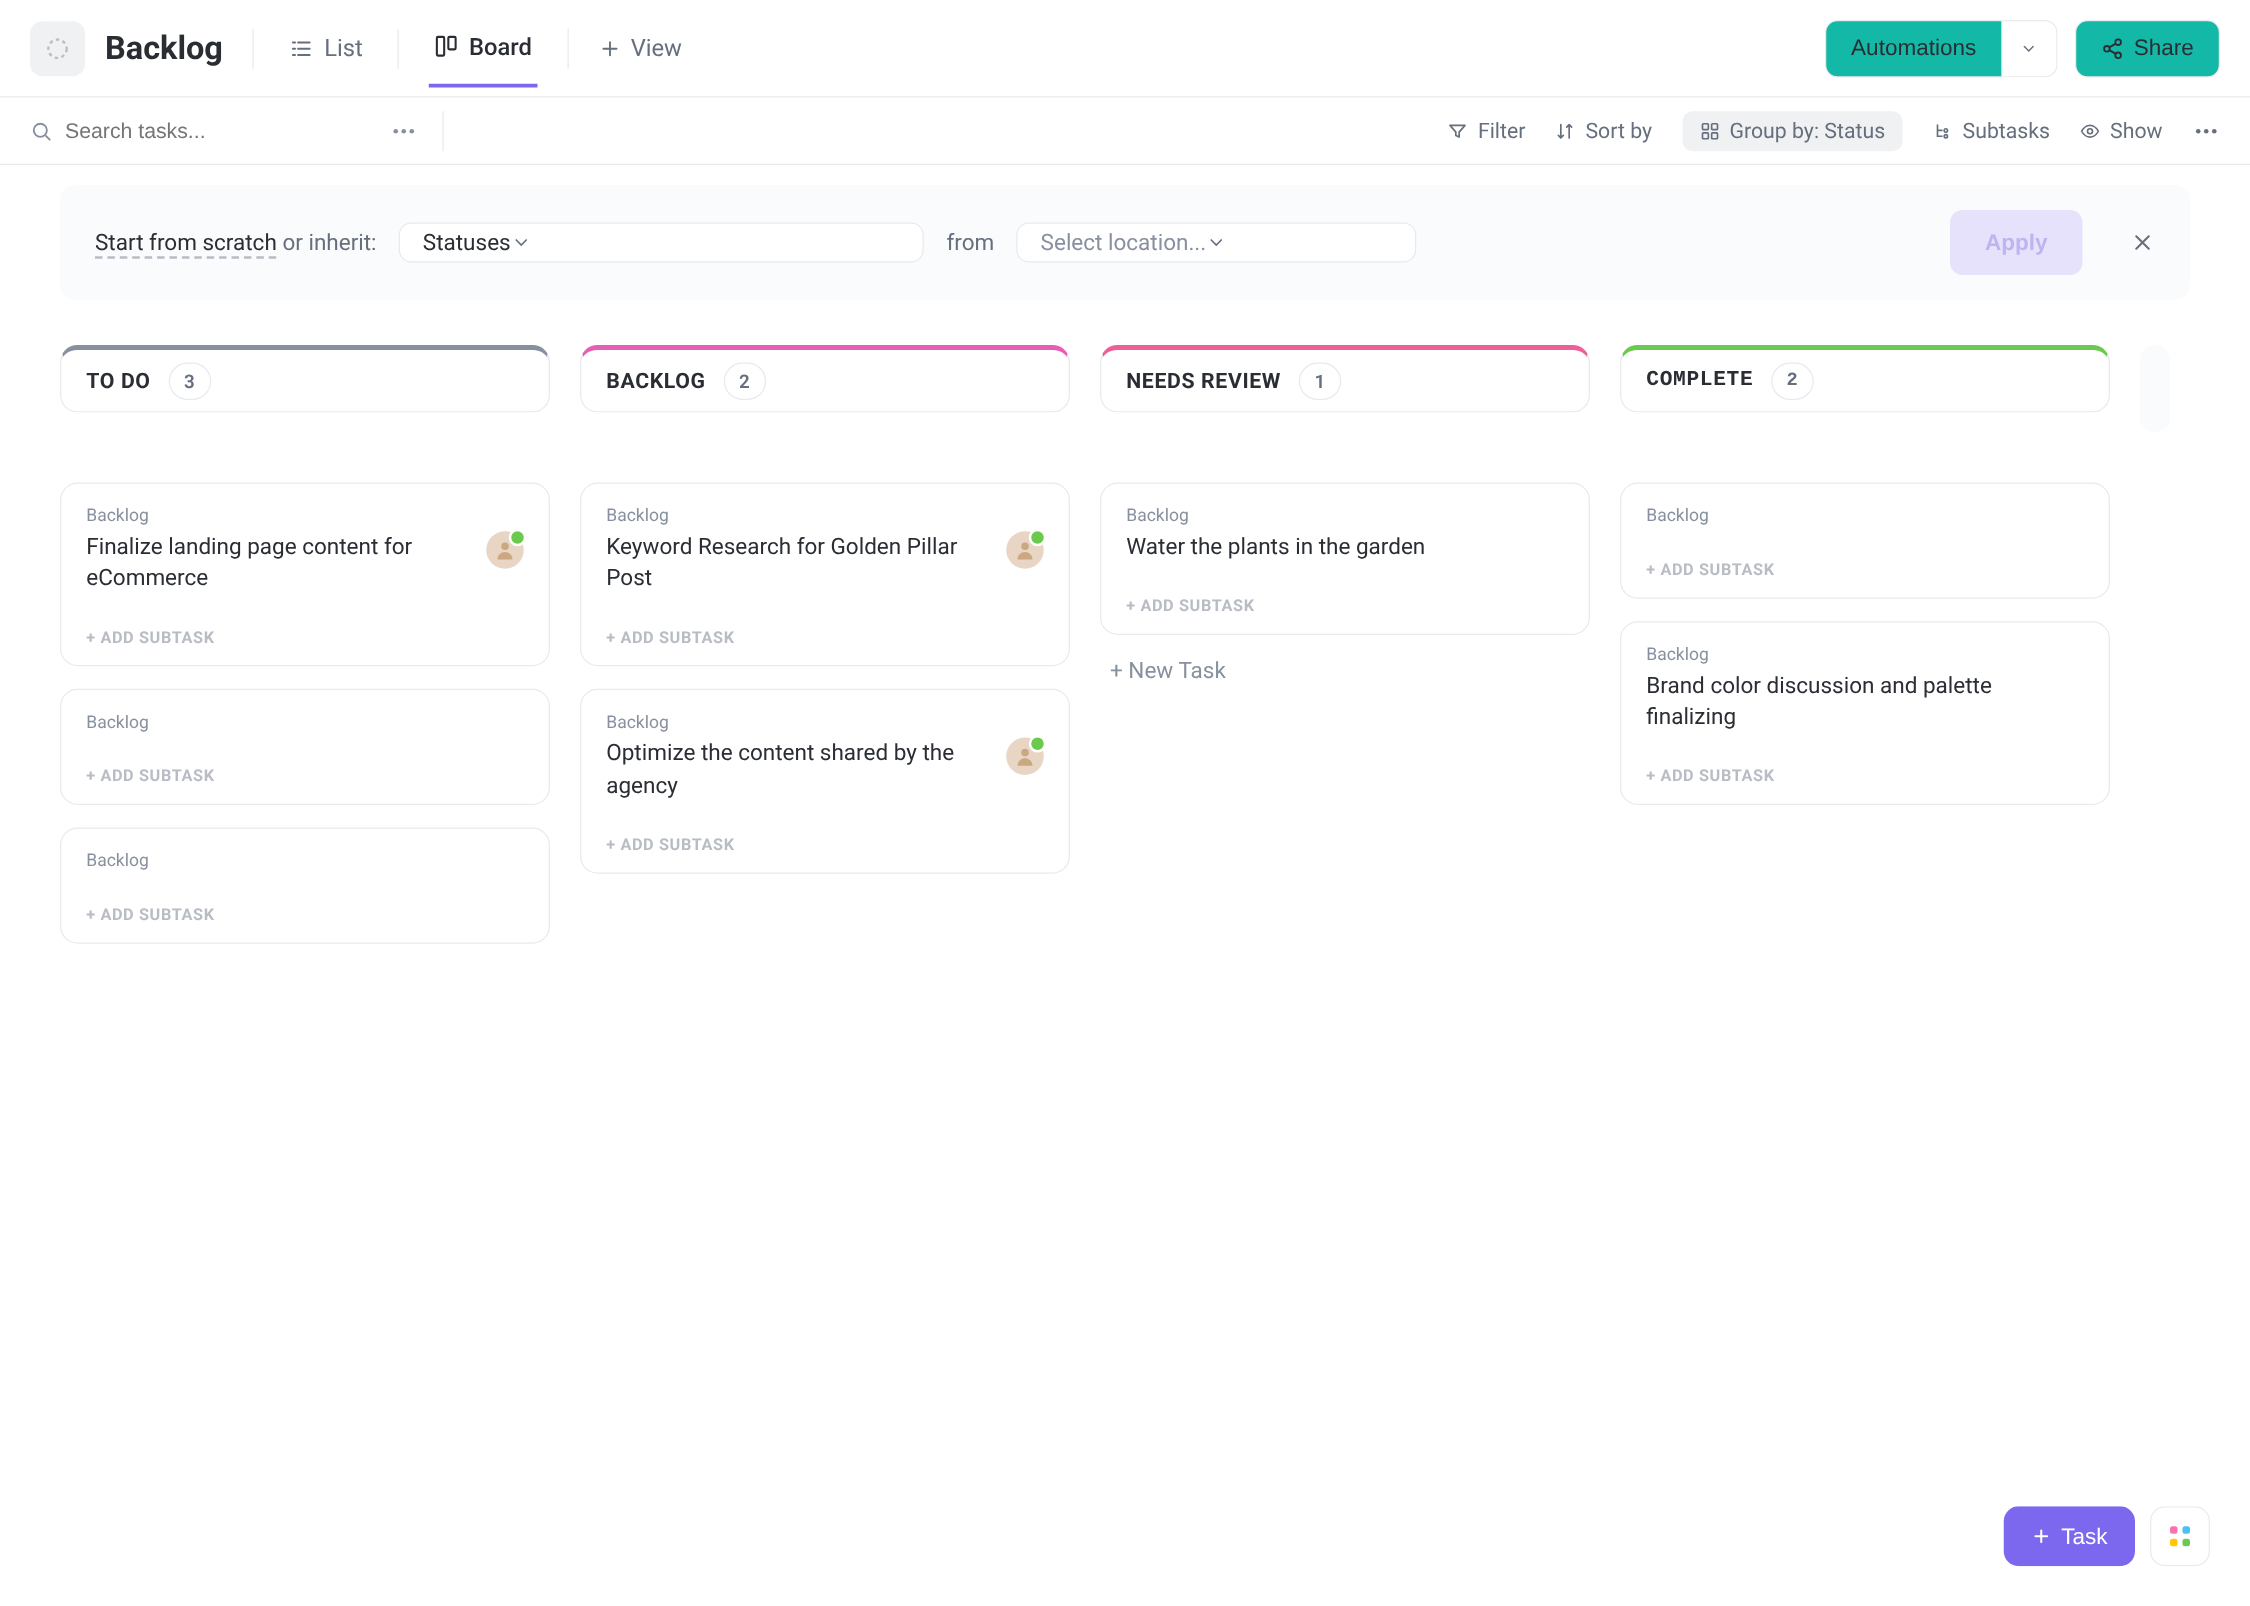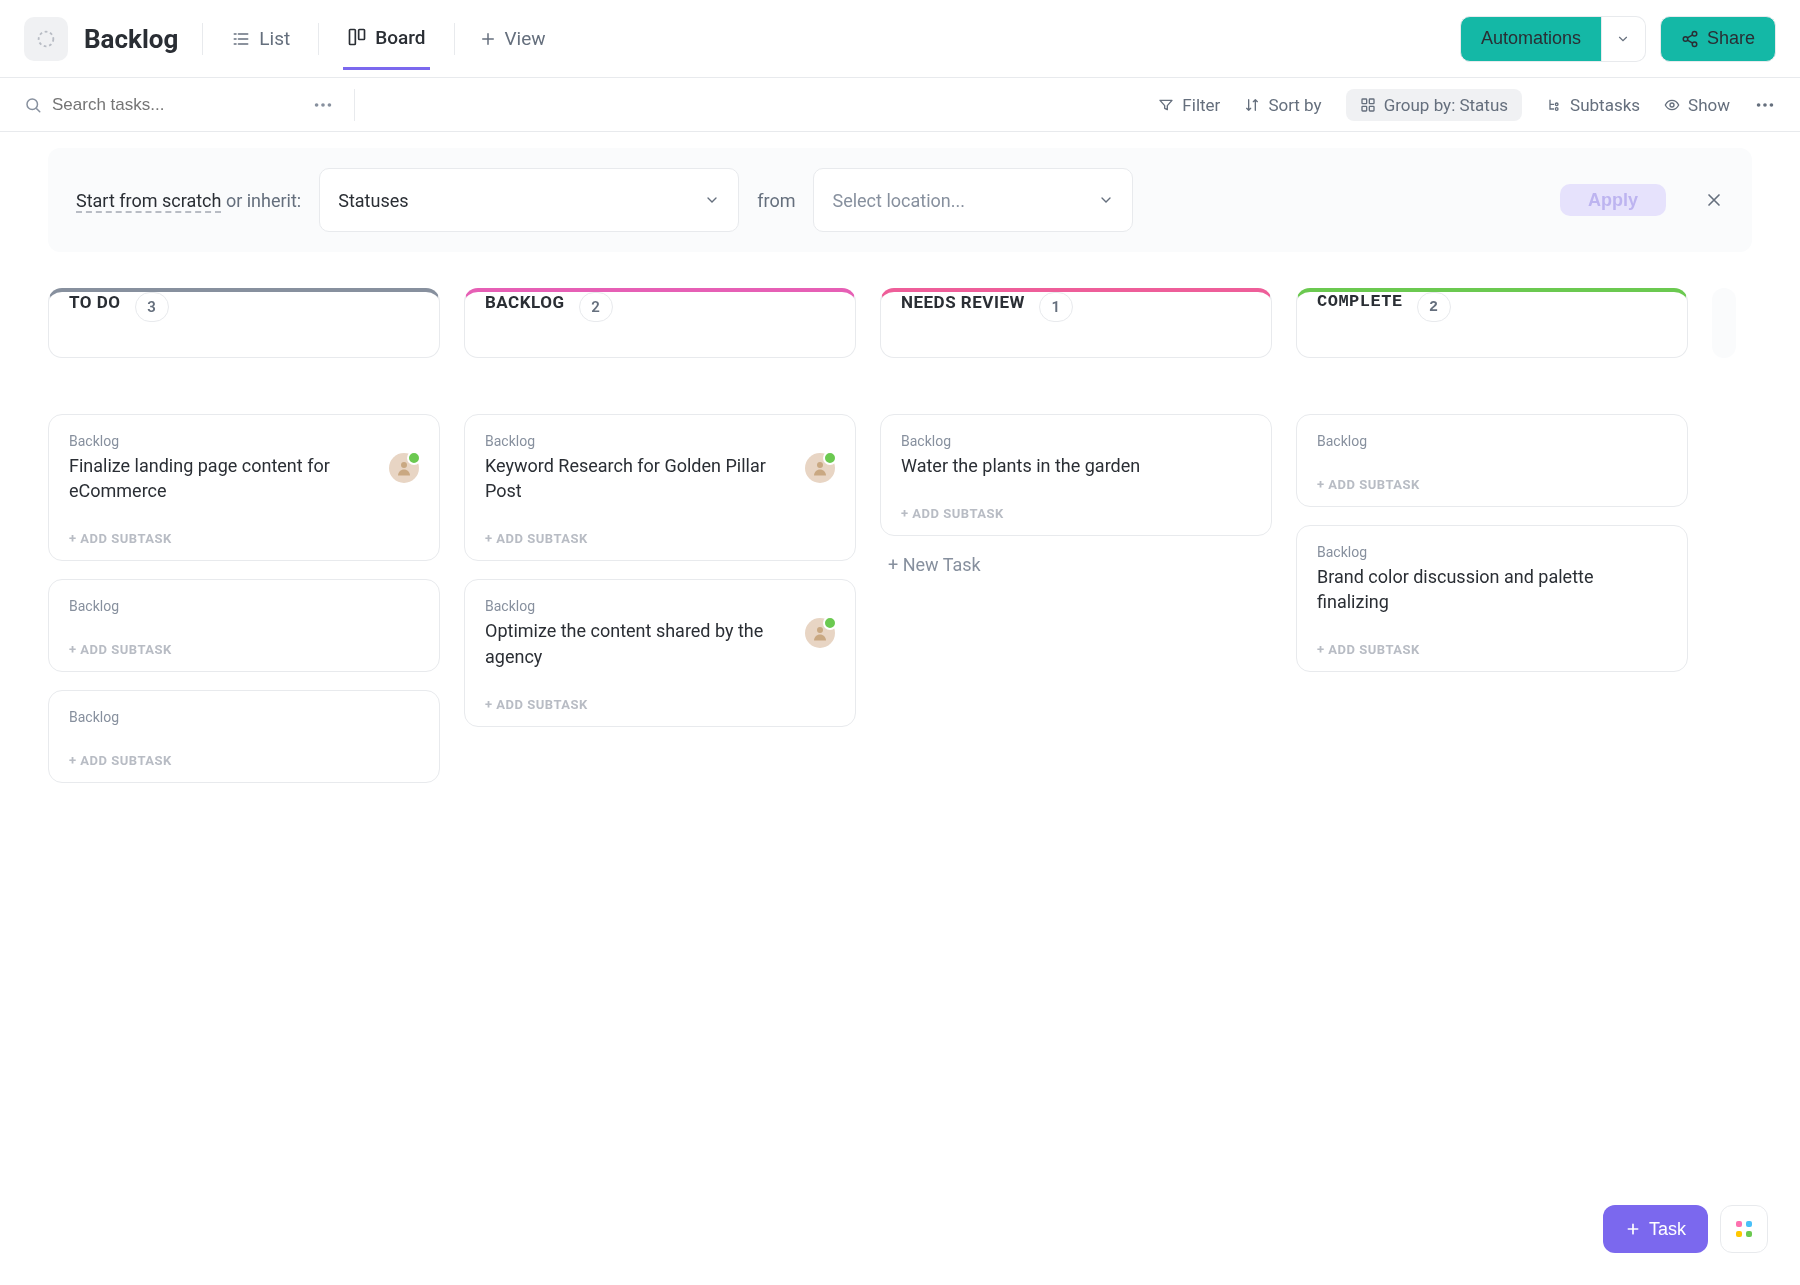--- a/index.html
+++ b/index.html
@@ -26,30 +26,30 @@
 .search-input { border: none; outline: none; font-size: 17px; color: #2a2e34; width: 200px; }
 .more-dots { margin-left: 60px; color: #87909e; cursor: pointer; }
 .toolbar-right { margin-left: auto; display: flex; align-items: center; gap: 24px; font-size: 17px; color: #656f7d; }
 .tb-item { display: flex; align-items: center; gap: 8px; cursor: pointer; }
 .tb-pill { background: #f0f1f3; padding: 6px 14px; border-radius: 8px; }
 
 
 .inherit-bar { margin: 16px 48px; background: #fafbfc; border-radius: 12px; padding: 20px 28px; display: flex; align-items: center; gap: 18px; font-size: 18px; }
 .scratch-link { color: #2a2e34; border-bottom: 2px dashed #b8bcc4; cursor: pointer; }
 .inherit-text { color: #656f7d; }
-.select { height: 64px; border: 1px solid #e8eaed; border-radius: 10px; padding: 0 18px; display: flex; align-items: center; justify-content: space-between; font-size: 18px; background: #fff; cursor: pointer; }
+.select { height: 32px; border: 1px solid #e8eaed; border-radius: 10px; padding: 0 18px; display: flex; align-items: center; font-size: 18px; background: #fff; cursor: pointer; }
 .select.sel1 { width: 420px; }
 .select.sel2 { width: 320px; color: #87909e; }
-.apply-btn { margin-left: auto; height: 32px; padding: 0 28px; border-radius: 10px; background: #e6e2fc; color: #bdb4f0; font-size: 18px; font-weight: 600; border: none; }
+.apply-btn { margin-left: auto; height: 52px; padding: 0 28px; border-radius: 10px; background: #e6e2fc; color: #bdb4f0; font-size: 18px; font-weight: 600; border: none; }
 .close-x { margin-left: 20px; color: #656f7d; font-size: 22px; cursor: pointer; }
 
 
 .board { display: flex; gap: 24px; padding: 20px 48px; overflow-x: auto; }
 .column { width: 392px; flex-shrink: 0; }
-.col-header { height: 70px; border: 1px solid #e8eaed; border-radius: 14px; border-top: 4px solid; display: flex; gap: 14px; padding: 0 20px; }
+.col-header { height: 54px; border: 1px solid #e8eaed; border-radius: 14px; border-top: 4px solid; display: flex; align-items: center; gap: 14px; padding: 0 20px; }
 .col-header.c-todo { border-top-color: #87909e; }
 .col-header.c-backlog { border-top-color: #e65fb5; }
 .col-header.c-review { border-top-color: #ee5e99; }
 .col-header.c-complete { border-top-color: #6bc950; font-family: Liberation Mono, monospace; }
 .col-title { font-size: 17px; font-weight: 700; letter-spacing: 0.5px; }
 .col-count { min-width: 34px; height: 30px; border: 1px solid #e8eaed; border-radius: 15px; display: flex; align-items: center; justify-content: center; font-size: 15px; font-weight: 600; color: #656f7d; }
 .ghost-col { width: 24px; flex-shrink: 0; border-radius: 14px; background: #fafbfc; height: 70px; }
 
 
 .cards { margin-top: 56px; display: flex; flex-direction: column; gap: 18px; }

